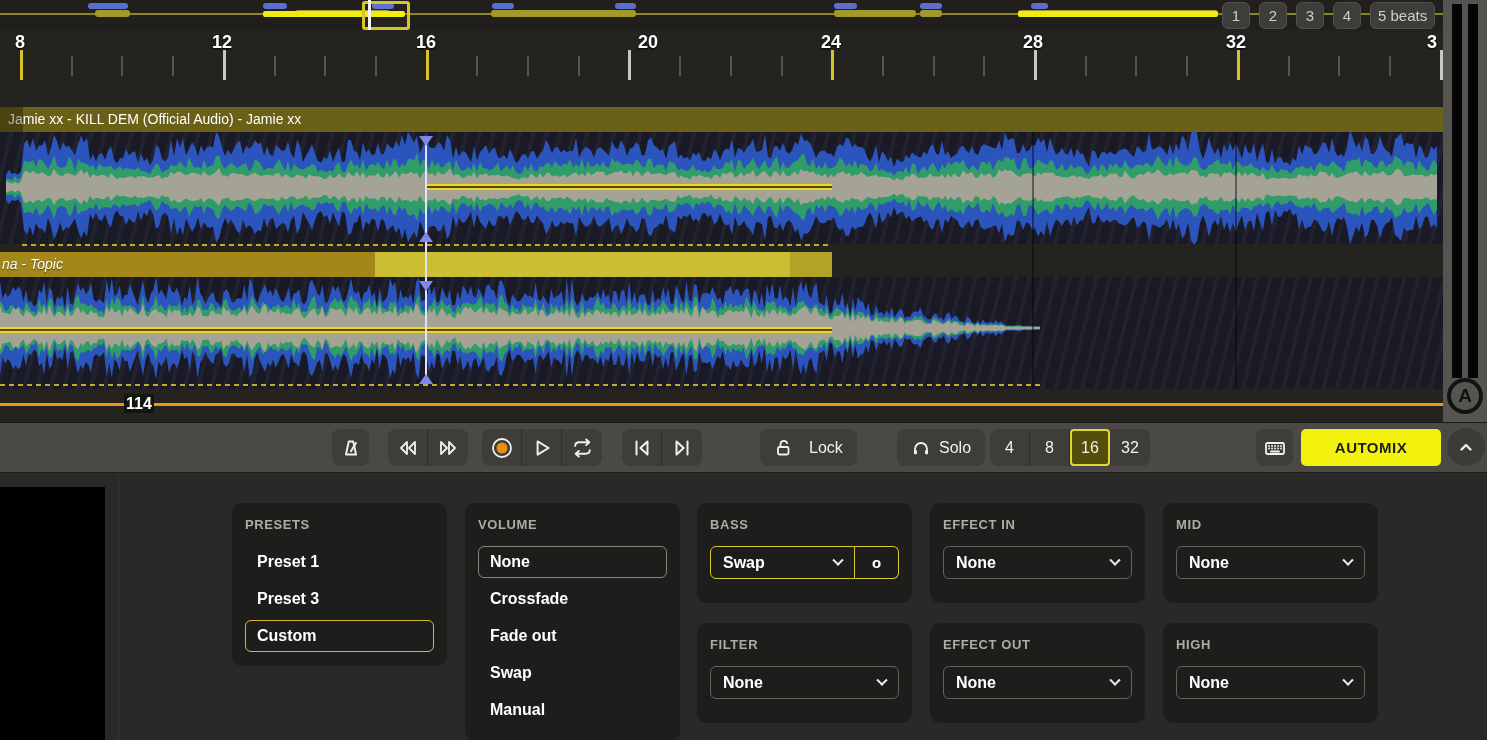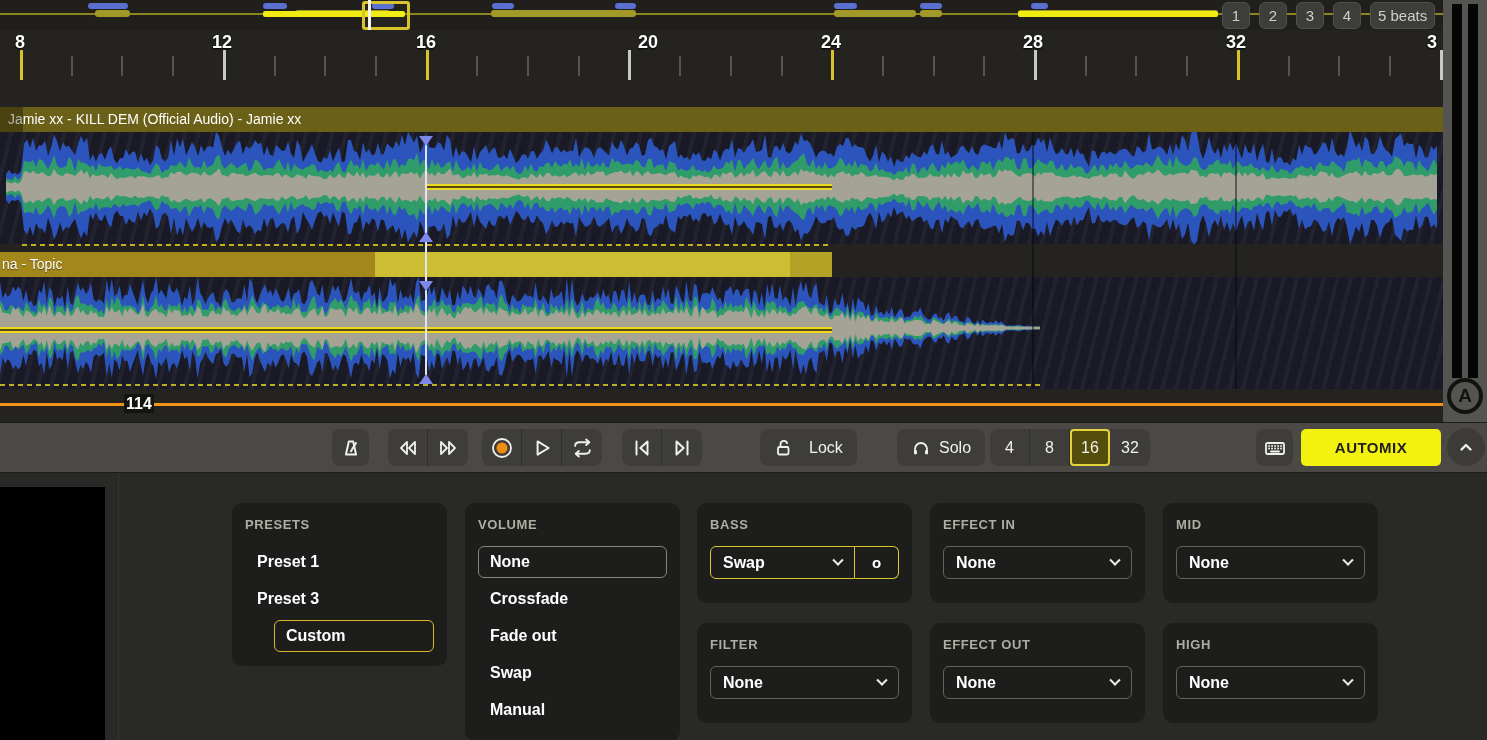--- a/index.html
+++ b/index.html
@@ -27,21 +27,21 @@
   
   #beat-buttons { position:absolute; top:2px; left:1222px; display:flex; gap:9px; }
   .beat-btn { min-width:28px; height:27px; padding:0 7px; display:flex; align-items:center; justify-content:center;
     background:#3d3d3a; border:1px solid #50504c; border-radius:6px; color:#cfcfc8; font-size:15px; }
 
   
   #tracks { position:absolute; left:0; top:80px; width:1443px; height:342px; background:#24231f; }
   .titlebar { position:absolute; left:0; width:1443px; height:25px; color:#fff; font-size:14px; line-height:25px; white-space:nowrap; overflow:hidden; }
   #track1-titlebar { top:27px; background:#6a6017; padding-left:8px; }
   #track1-titlebar .dim { position:absolute; left:0; top:0; width:23px; height:25px; background:rgba(0,0,0,0.3); }
-  #track2-titlebar { top:172px; width:832px; background:#a3871b; padding-left:2px; }
+  #track2-titlebar { top:172px; width:832px; background:#a3871b; padding-left:2px;font-style:italic; }
   .t2-seg-bright { position:absolute; left:375px; top:0; width:415px; height:25px; background:#cbbe33; }
   .t2-seg-mid { position:absolute; left:790px; top:0; width:42px; height:25px; background:#b2a226; }
   #track2-titlebar span { position:relative; z-index:2; text-shadow:0 1px 1px rgba(0,0,0,.5); }
   .lane { position:absolute; left:0; width:1443px; background:#191a25;
     background-image:repeating-linear-gradient(104deg, transparent 0 9px, rgba(190,195,230,0.05) 9px 13px); }
   #lane1 { top:52px; height:112px; }
   #lane2 { top:197px; height:112px; }
   .lane svg { position:absolute; left:0; top:0; }
   .gridline { position:absolute; top:52px; height:257px; width:2px; background:rgba(5,5,10,0.45); }
 
@@ -93,21 +93,21 @@
 
   
   #bottom-panel { position:absolute; left:0; top:472px; width:1487px; height:268px; background:#292928; border-top:1px solid #1c1c1a; }
   #video-preview { position:absolute; left:0; top:14px; width:105px; height:254px; background:#000; }
   #panel-separator { position:absolute; left:118px; top:0; width:1px; height:268px; background:#343432; }
   .card { position:absolute; width:215px; background:#1d1d1b; border-radius:10px; padding:14px 13px; }
   .card-title { color:#adada4; font-size:13px; font-weight:bold; letter-spacing:.6px; margin-bottom:14px; }
   .item { color:#fff; font-size:16px; font-weight:bold; padding:6px 11px; border:1px solid transparent; }
   .item + .item { margin-top:5px; }
   .item.boxed-gray { border:1px solid #84847d; border-radius:6px; }
-  .item.boxed-yellow { border:1px solid #d8b92c; border-radius:6px;margin-left:29px; }
+  .item.boxed-yellow { border:1px solid #d8b92c; border-radius:6px; }
   .select { height:33px; border:1px solid #63635e; border-radius:6px; display:flex; align-items:center;
     padding:0 12px; color:#fff; font-size:16px; font-weight:bold; justify-content:space-between; }
   .chev { width:8px; height:8px; border-right:2px solid #efefe9; border-bottom:2px solid #efefe9; transform:rotate(45deg) translate(-2px,-2px); }
   .select-row { display:flex; }
   .select.yellow { border:1.5px solid #d8c72e; border-radius:6px 0 0 6px; flex:1; }
   .aux-btn { width:44px; height:33px; border:1.5px solid #d8c72e; border-left:none; border-radius:0 6px 6px 0;
     color:#fff; font-size:15px; font-weight:bold; display:flex; align-items:center; justify-content:center; }
 </style>
 </head>
 <body>

